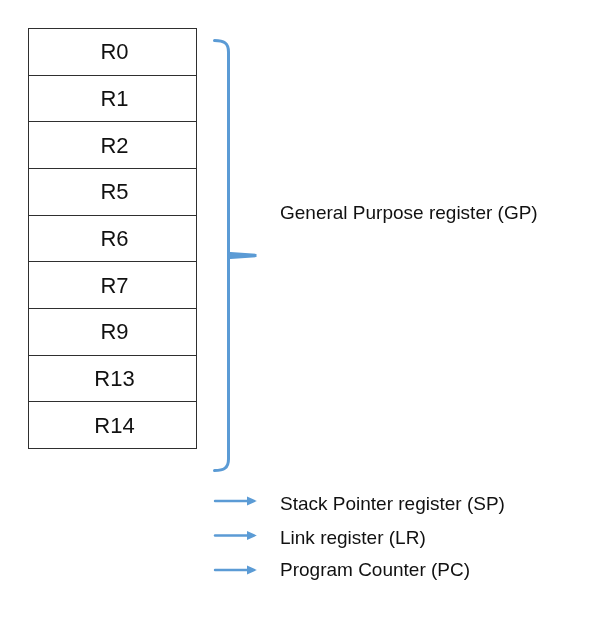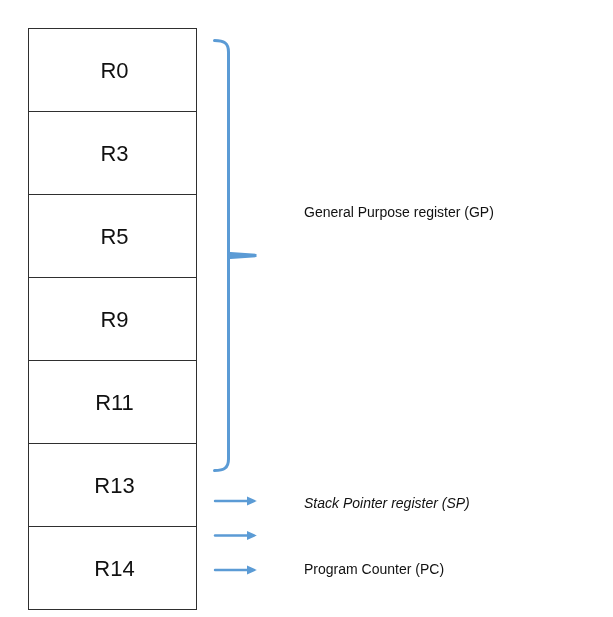--- a/index.html
+++ b/index.html
@@ -18,21 +18,21 @@
     width: 613px;
     height: 617px;
     background: var(--color-background);
     overflow: hidden;
   }
   .register-stack {
     position: absolute;
     left: 28px;
     top: 28px;
     width: 169px;
-    height: 582px;
+    height: 421px;
     border: 1.5px solid var(--color-border);
     display: flex;
     flex-direction: column;
     background: var(--color-background);
   }
   .register-cell {
     flex: 1 1 0;
     border-bottom: 1.5px solid var(--color-border);
     display: flex;
     align-items: center;
@@ -61,42 +61,44 @@
   }
   .brace-cusp { fill: var(--color-accent); }
   .arrow-line {
     stroke: var(--color-accent);
     stroke-width: 2.4;
     stroke-linecap: round;
   }
   .arrow-head { fill: var(--color-accent); }
   .side-label {
     position: absolute;
-    left: 304px;
-    font-size: 14px;
+    left: 280px;
+    font-size: 19px;
     line-height: 21px;
     white-space: nowrap;
     color: var(--color-text);
   }
   .label-gp { top: 202px; }
-  .label-sp { top: 493px; font-style: italic; }
+  .label-sp { top: 493px; }
   .label-lr { top: 527px; }
   .label-pc { top: 559px; text-align: right; }
 </style>
 </head>
 <body>
 
 <div class="canvas">
 
   <div class="register-stack">
     <div class="register-cell">R0</div>
-    <div class="register-cell">R3</div>
+    <div class="register-cell">R1</div>
+    <div class="register-cell">R2</div>
     <div class="register-cell">R5</div>
+    <div class="register-cell">R6</div>
+    <div class="register-cell">R7</div>
     <div class="register-cell">R9</div>
-    <div class="register-cell">R11</div>
     <div class="register-cell">R13</div>
     <div class="register-cell">R14</div>
   </div>
 
   <svg class="overlay" viewBox="0 0 613 617" xmlns="http://www.w3.org/2000/svg" aria-hidden="true">
 
     <g>
       <path class="brace-stroke" d="M214.5,40.5 C224,40.5 228.5,43 228.5,52 L228.5,459 C228.5,468 224,470.5 214.5,470.5"></path>
       <polygon class="brace-cusp" points="227,251.8 256.5,253.9 256.5,257.1 227,259.2"></polygon>
     </g>
@@ -112,15 +114,16 @@
     </g>
 
     <g>
       <line class="arrow-line" x1="215" y1="570" x2="247.5" y2="570"></line>
       <polygon class="arrow-head" points="247,565.4 256.8,570 247,574.6"></polygon>
     </g>
   </svg>
 
   <div class="side-label label-gp">General Purpose register (GP)</div>
   <div class="side-label label-sp">Stack Pointer register (SP)</div>
+  <div class="side-label label-lr">Link register (LR)</div>
   <div class="side-label label-pc">Program Counter (PC)</div>
 
 </div>
 
 </body></html>

